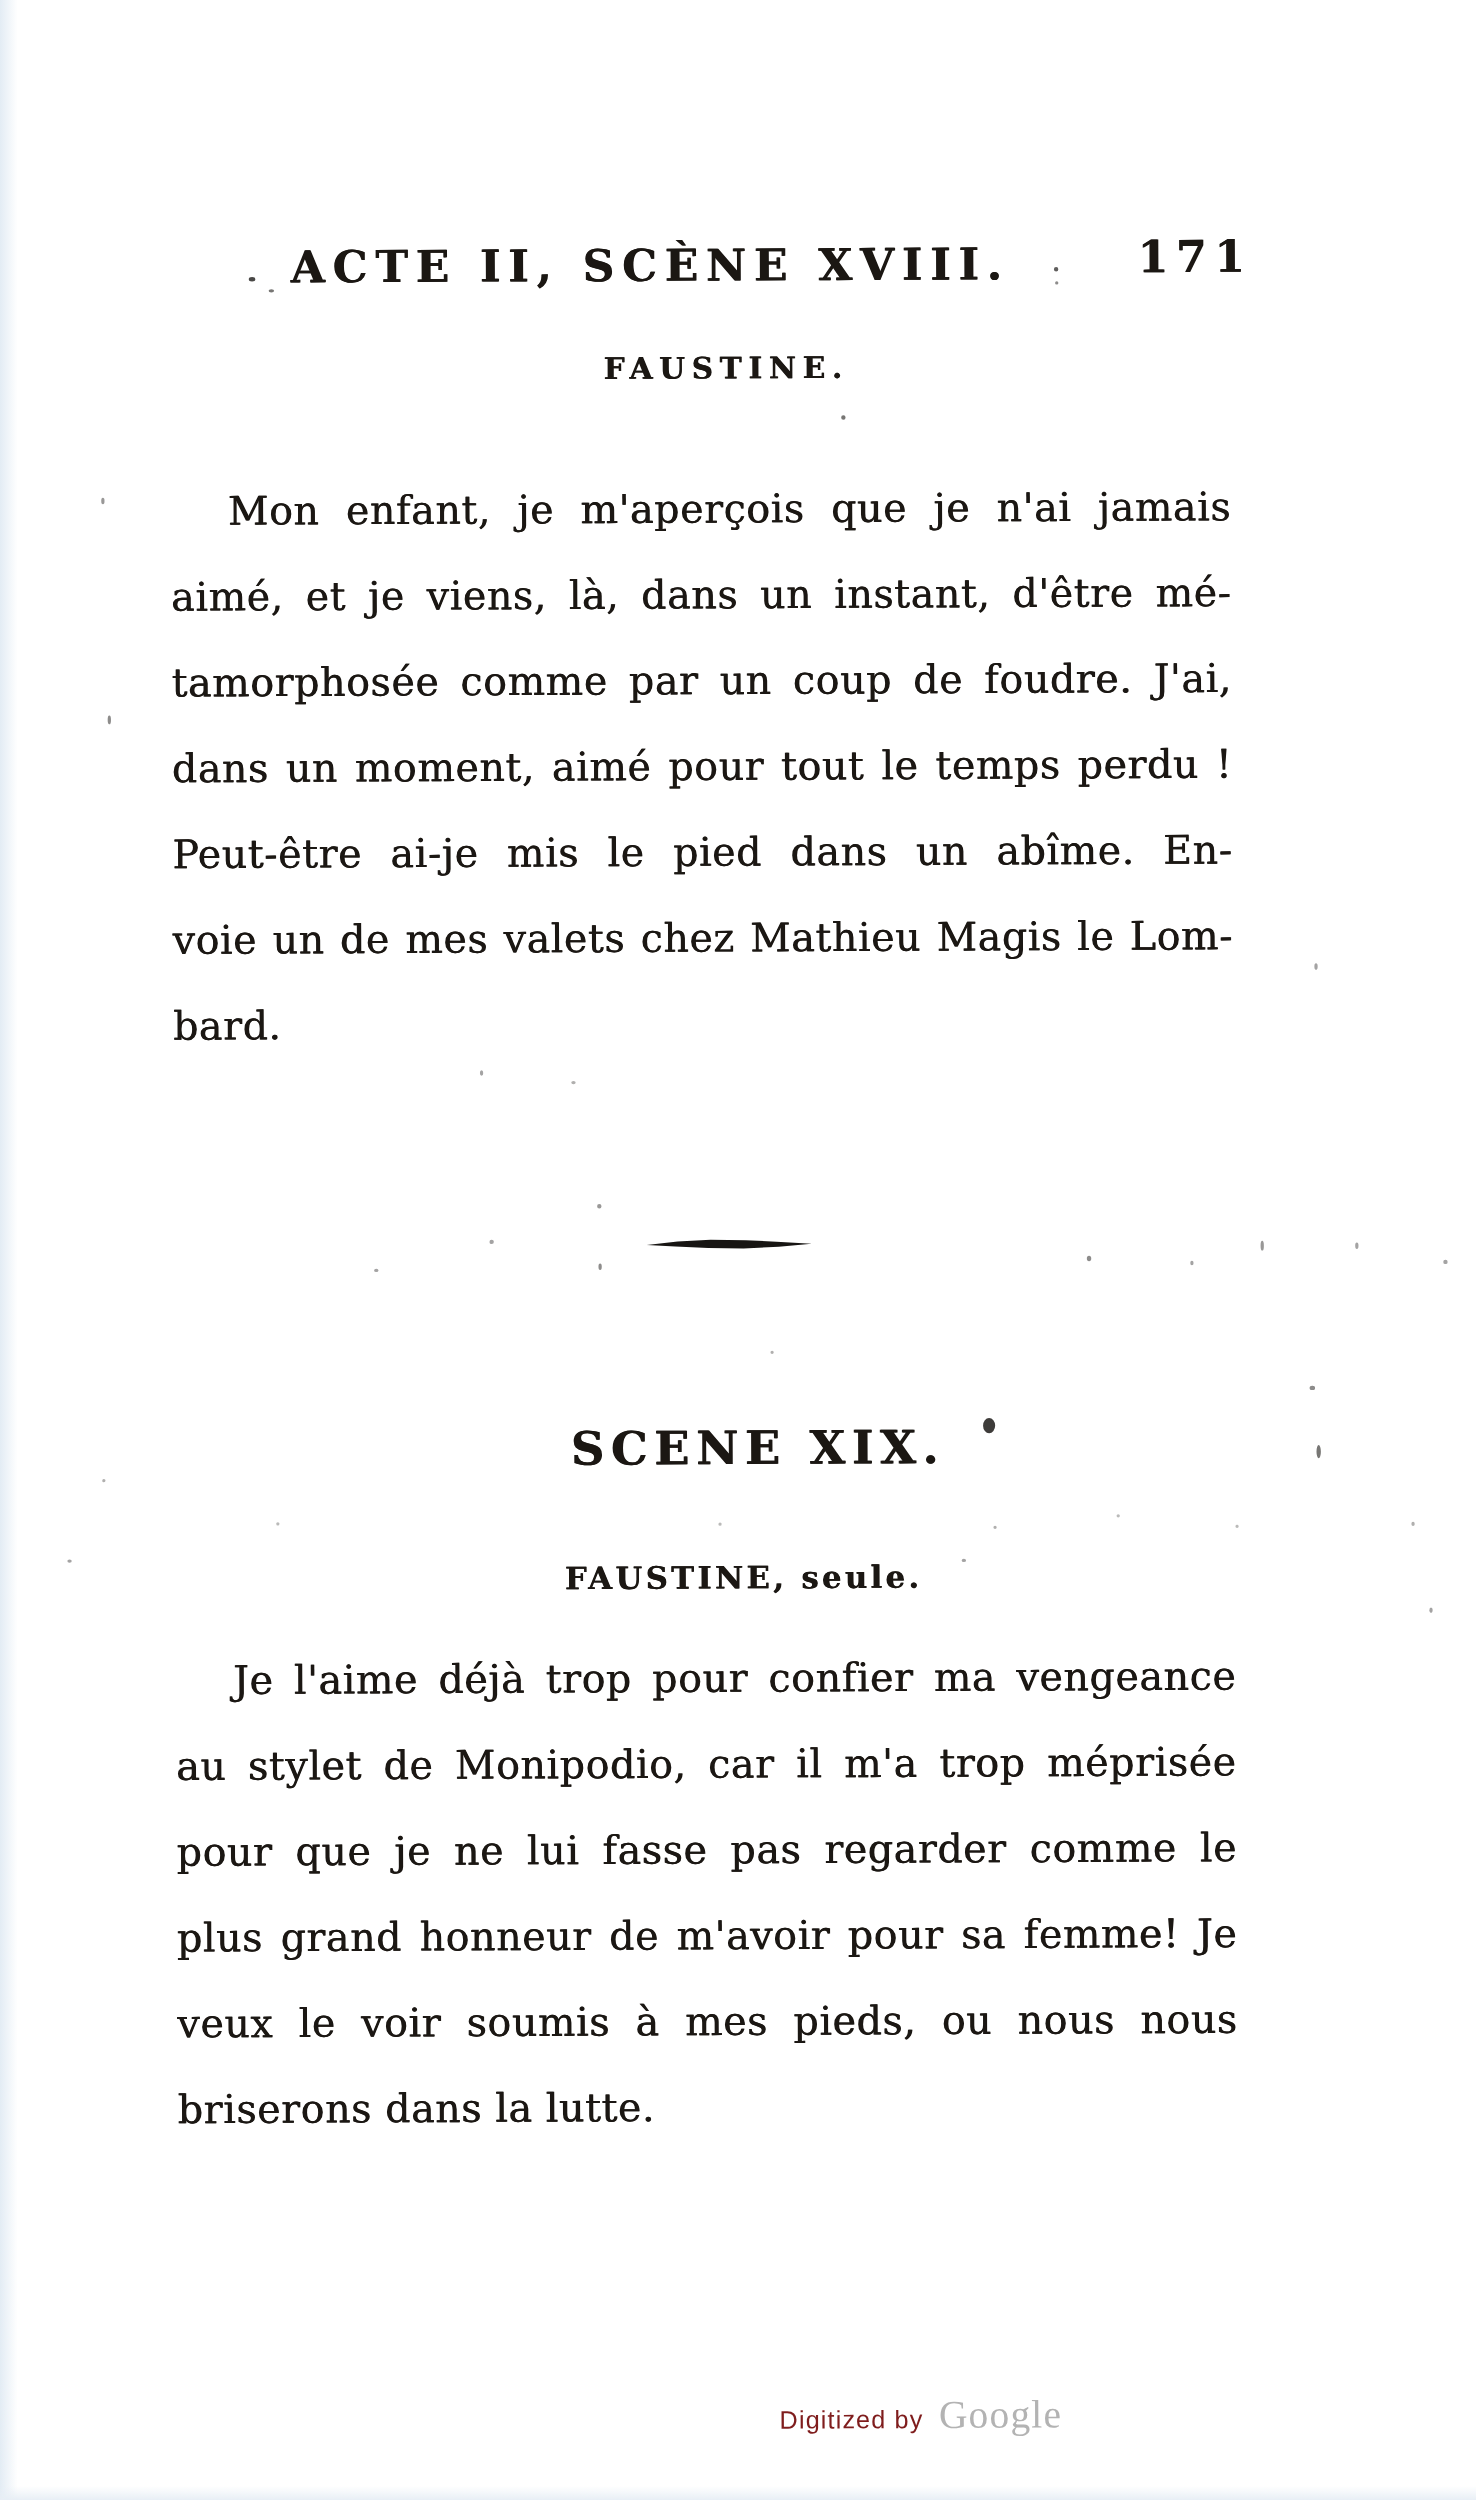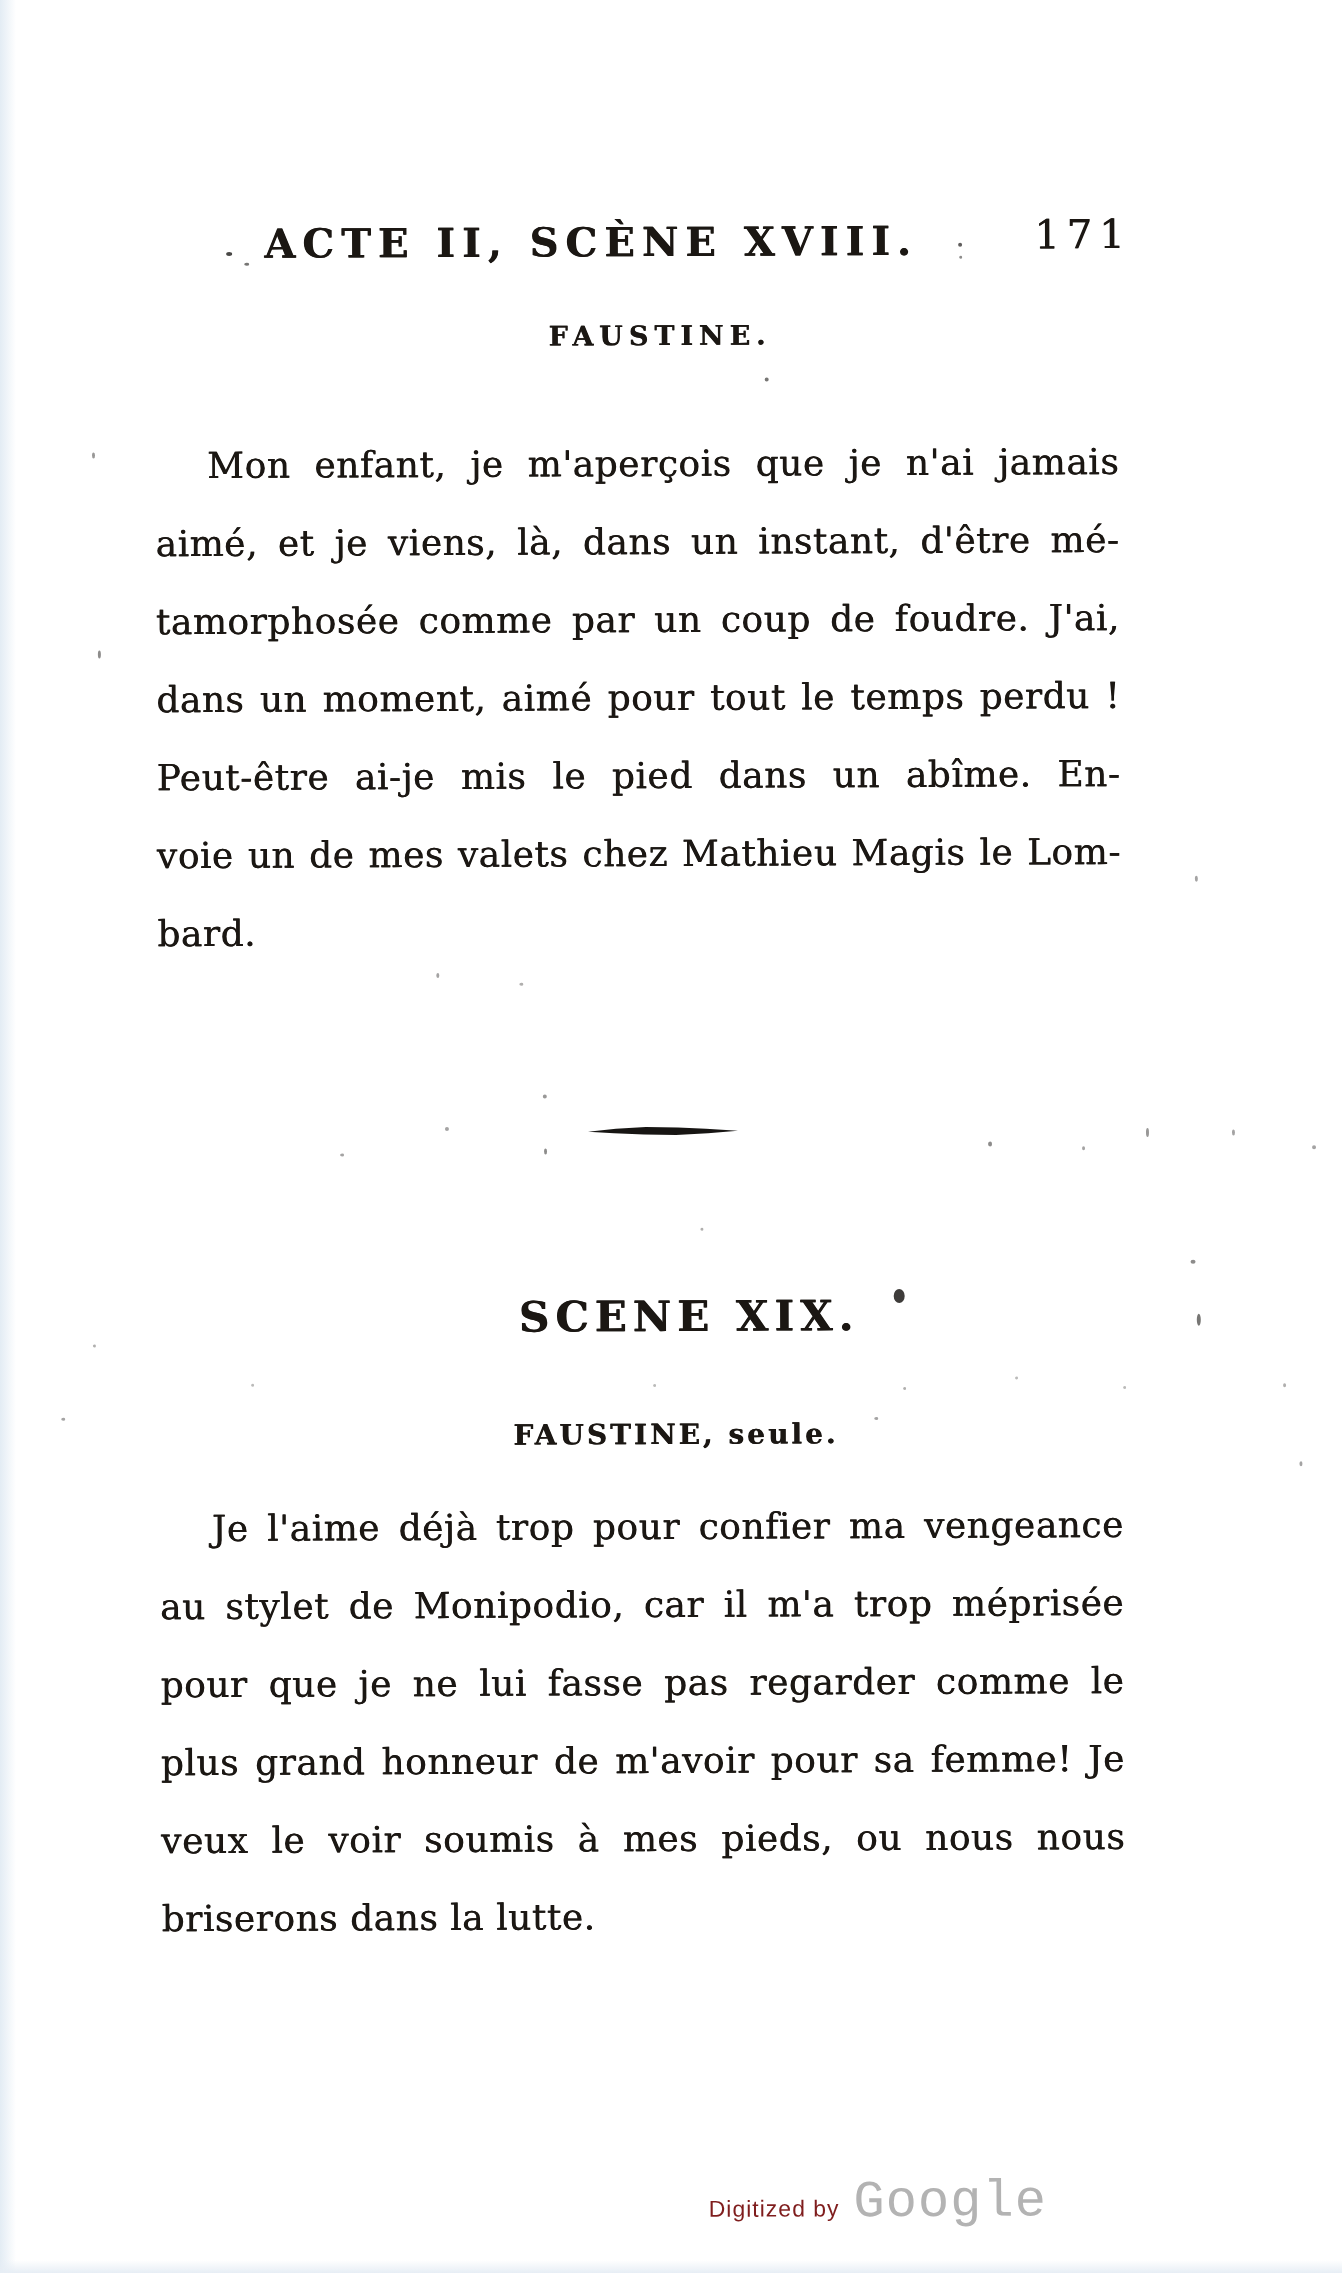--- a/index.html
+++ b/index.html
@@ -39,21 +39,21 @@
     font-weight: bold;
     font-size: 40px;
     letter-spacing: 7px;
     line-height: 1;
     text-shadow: 0.6px 0 currentColor;
     white-space: nowrap;
   }
   .page-number {
     position: absolute;
     top: 216px; left: 1038px;
-    font-weight: normal;
+    font-weight: bold;
     font-size: 40px;
     letter-spacing: 7px;
     line-height: 1;
     text-shadow: 0.6px 0 currentColor;
   }
   .speaker-1 {
     position: absolute;
     top: 320px; left: 552px;
     font-weight: bold;
     font-size: 27px;
@@ -115,22 +115,22 @@
     align-items: baseline;
     gap: 14px;
   }
   .watermark .prefix {
     font-family: "Liberation Sans", sans-serif;
     font-size: 23px;
     color: #7f1d1d;
     letter-spacing: 1px;
   }
   .watermark .brand {
-    font-family: Liberation Mono, monospace;
-    font-size: 52px;
+    font-family: Liberation Serif, serif;
+    font-size: 36px;
     color: #b3b3b3;
     letter-spacing: 1px;
     line-height: 1;
   }
   .speck {
     position: absolute;
     background: #1c1a18;
     border-radius: 50%;
   }
 </style>

